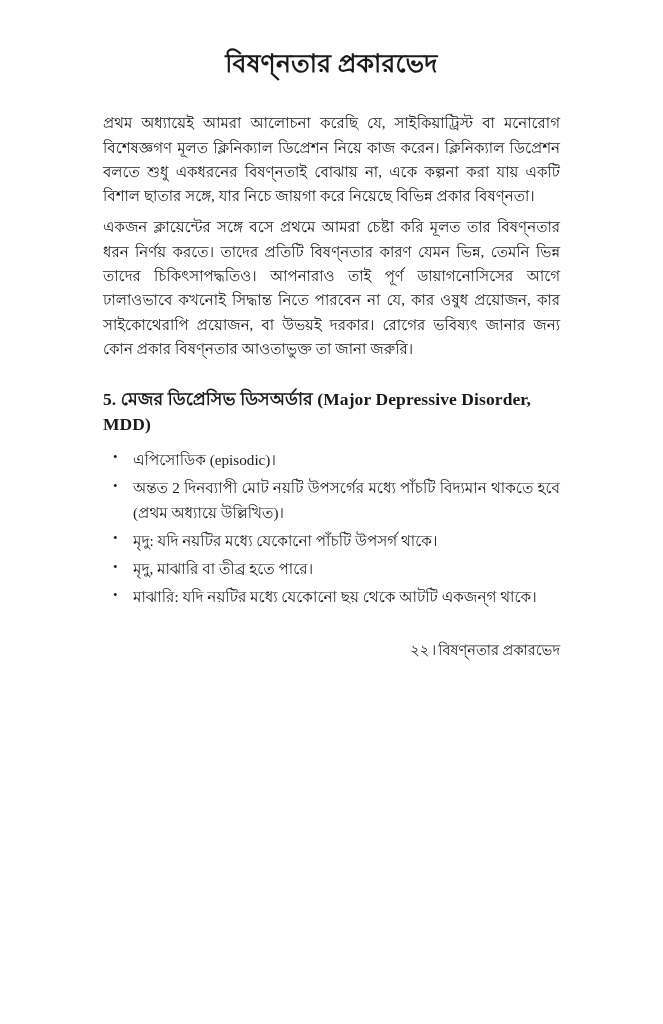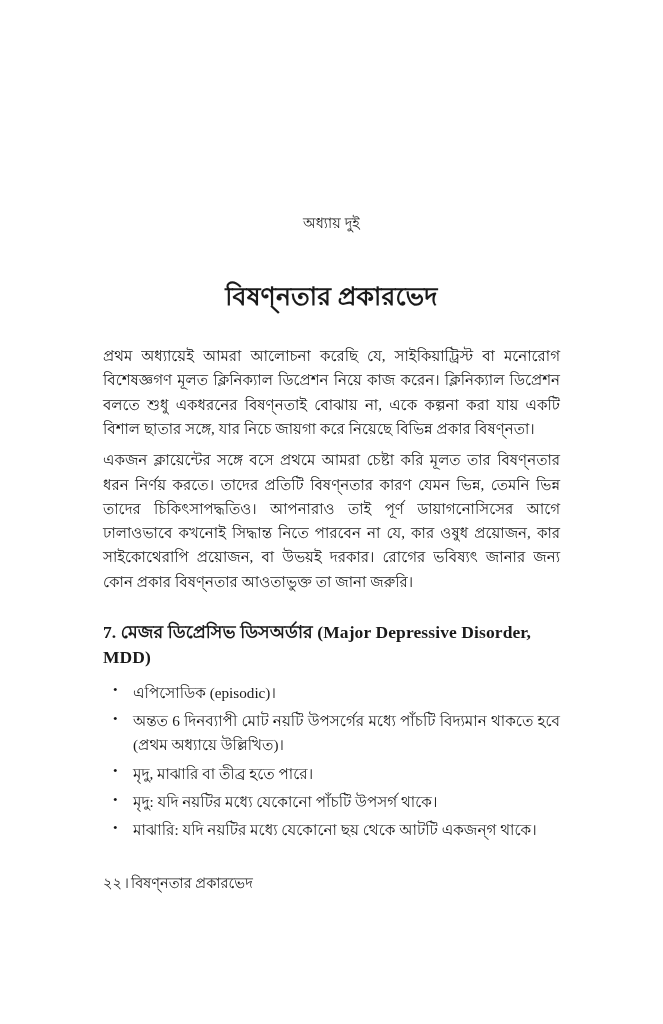--- a/index.html
+++ b/index.html
@@ -99,48 +99,47 @@
     top: -0.5px;
     font-size: 13px;
     line-height: 1.6;
     color: #141414;
   }
 
   .footer-line {
     margin-top: 30px;
     font-size: 14.5px;
     line-height: 1.4;
-    text-align: left;
+    text-align: right;
   }
 
   .footer-sep {
     padding: 0 2px;
   }
 </style>
 </head>
 <body>
 
 <div class="page">
   <div class="content">
 
-    <div class="chapter-label">অধ্যায় দুই</div>
 
     <h1 class="chapter-title">বিষণ্নতার প্রকারভেদ</h1>
 
     <p class="body-text para-first">প্রথম অধ্যায়েই আমরা আলোচনা করেছি যে, সাইকিয়াট্রিস্ট বা মনোরোগ বিশেষজ্ঞগণ মূলত ক্লিনিক্যাল ডিপ্রেশন নিয়ে কাজ করেন। ক্লিনিক্যাল ডিপ্রেশন বলতে শুধু একধরনের বিষণ্নতাই বোঝায় না, একে কল্পনা করা যায় একটি বিশাল ছাতার সঙ্গে, যার নিচে জায়গা করে নিয়েছে বিভিন্ন প্রকার বিষণ্নতা।</p>
 
     <p class="body-text para-next">একজন ক্লায়েন্টের সঙ্গে বসে প্রথমে আমরা চেষ্টা করি মূলত তার বিষণ্নতার ধরন নির্ণয় করতে। তাদের প্রতিটি বিষণ্নতার কারণ যেমন ভিন্ন, তেমনি ভিন্ন তাদের চিকিৎসাপদ্ধতিও। আপনারাও তাই পূর্ণ ডায়াগনোসিসের আগে ঢালাওভাবে কখনোই সিদ্ধান্ত নিতে পারবেন না যে, কার ওষুধ প্রয়োজন, কার সাইকোথেরাপি প্রয়োজন, বা উভয়ই দরকার। রোগের ভবিষ্যৎ জানার জন্য কোন প্রকার বিষণ্নতার আওতাভুক্ত তা জানা জরুরি।</p>
 
-    <h2 class="section-heading">7. মেজর ডিপ্রেসিভ ডিসঅর্ডার (Major Depressive Disorder, MDD)</h2>
+    <h2 class="section-heading">5. মেজর ডিপ্রেসিভ ডিসঅর্ডার (Major Depressive Disorder, MDD)</h2>
 
     <ul class="bullet-list">
       <li>এপিসোডিক (episodic)।</li>
-      <li>অন্তত 6 দিনব্যাপী মোট নয়টি উপসর্গের মধ্যে পাঁচটি বিদ্যমান থাকতে হবে (প্রথম অধ্যায়ে উল্লিখিত)।</li>
+      <li>অন্তত 2 দিনব্যাপী মোট নয়টি উপসর্গের মধ্যে পাঁচটি বিদ্যমান থাকতে হবে (প্রথম অধ্যায়ে উল্লিখিত)।</li>
+      <li>মৃদু: যদি নয়টির মধ্যে যেকোনো পাঁচটি উপসর্গ থাকে।</li>
       <li>মৃদু, মাঝারি বা তীব্র হতে পারে।</li>
-      <li>মৃদু: যদি নয়টির মধ্যে যেকোনো পাঁচটি উপসর্গ থাকে।</li>
       <li>মাঝারি: যদি নয়টির মধ্যে যেকোনো ছয় থেকে আটটি একজন্গ থাকে।</li>
     </ul>
 
     <div class="footer-line">
       <span>২২</span><span class="footer-sep">।</span><span>বিষণ্নতার প্রকারভেদ</span>
     </div>
 
   </div>
 </div>
 

